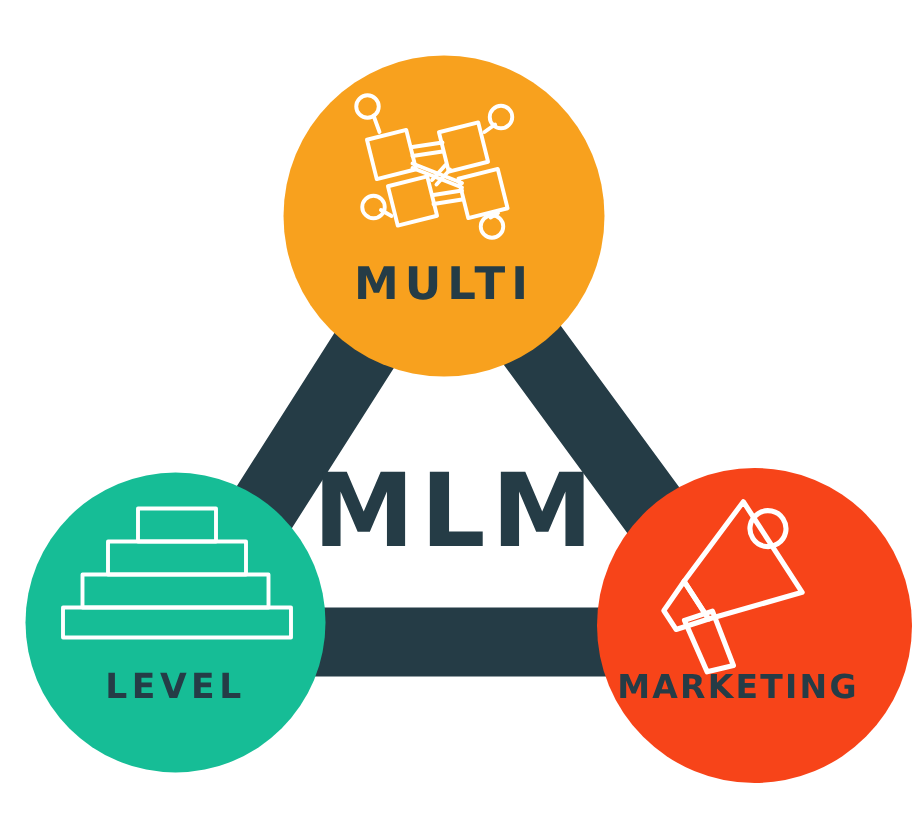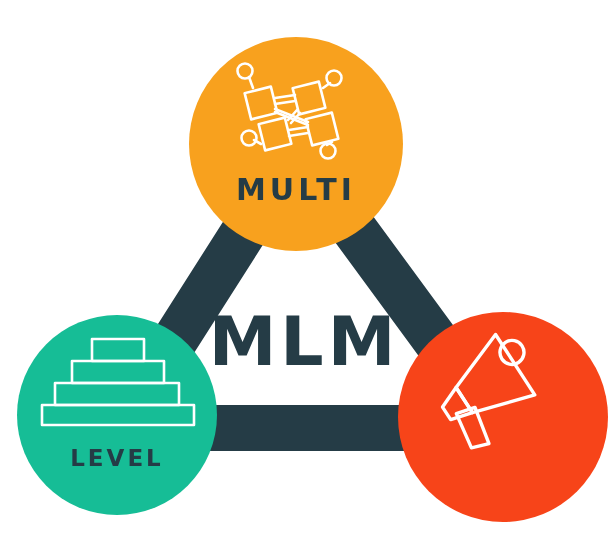--- a/index.html
+++ b/index.html
@@ -105,13 +105,14 @@
       <path d="M -46,9 L -27,14 L -35,52 L -52,46 Z"></path>
     </g>
   </svg>
 
   <div class="label label-mlm">MLM</div>
 
   <div class="label label-multi">MULTI</div>
 
   <div class="label label-level">LEVEL</div>
 
+  <div class="label label-marketing">MARKETING</div>
 </div>
 
 </body></html>

